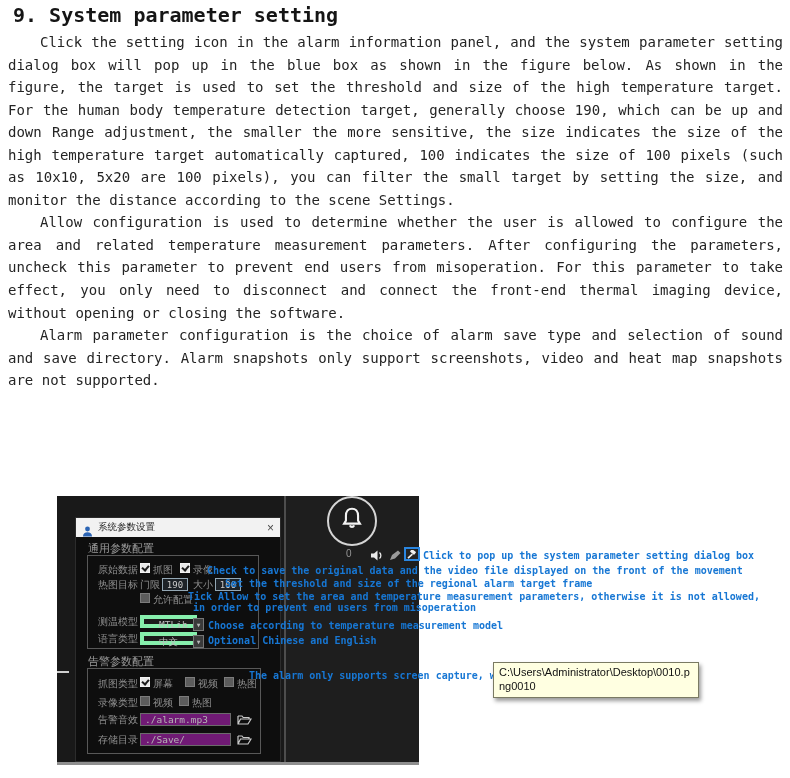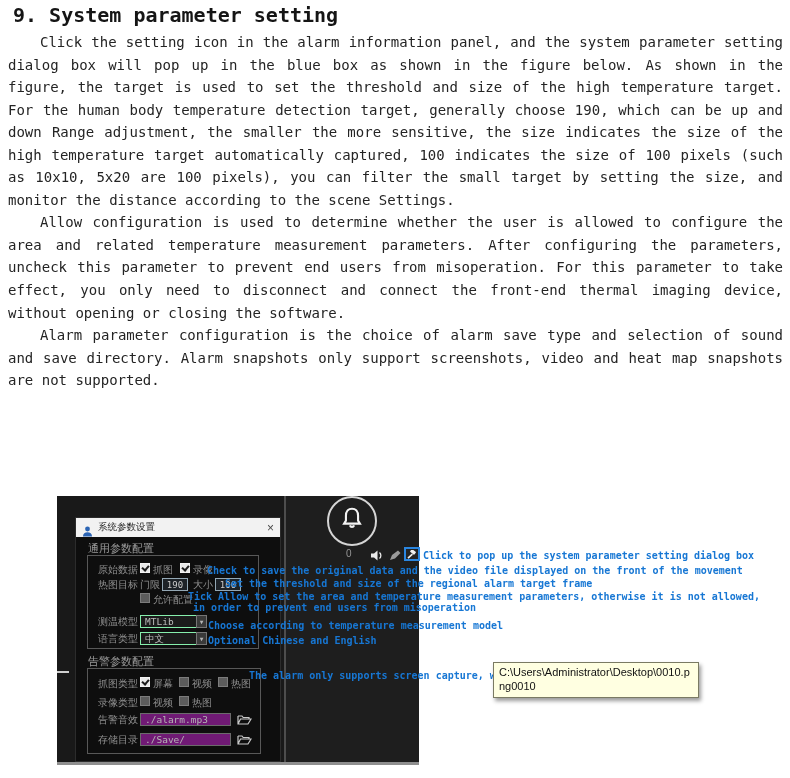--- a/index.html
+++ b/index.html
@@ -53,22 +53,22 @@
   .g2{left:11px;top:150px;width:174px;height:86px;}
   .row{position:absolute;left:0;width:100%;display:flex;align-items:flex-start;padding-left:10px;}
   .g-label{width:42px;flex:none;font-size:10px;color:#8e8e8e;white-space:nowrap;overflow:visible;}
   .cn{font-size:10px;color:#8e8e8e;white-space:nowrap;}
   .cb{width:10px;height:10px;flex:none;background:#5c5c5c;border:1px solid #7c7c7c;position:relative;margin-right:3px;}
   .cb.checked{background:#e8e8e8;border-color:#f2f2f2;}
   .cb.checked::after{content:"";position:absolute;left:1px;top:1px;width:5px;height:3px;
                      border-left:2px solid #1a1a1a;border-bottom:2px solid #1a1a1a;transform:rotate(-50deg);}
   .num-input{width:26px;height:13px;background:#1d2227;border:1px solid #93a7b4;color:#c9c9c9;
              font-size:9px;text-align:center;font-family:"DejaVu Sans Mono",monospace;padding:0;}
-  .dd{width:57px;height:13px;background:#1b1b1b;border:1px solid #86efac;color:#bdbdbd;font-size:9.5px;
-      line-height:11px;padding-left:4px;position:relative;flex:none;}
+  .dd{width:57px;height:13px;background:#1b1b1b;border:4px solid #86efac;color:#bdbdbd;font-size:9.5px;
+      line-height:11px;padding-left:15px;position:relative;flex:none;}
   .dd .arrow{position:absolute;right:-11px;top:-1px;width:11px;height:13px;border:1px solid #767676;
              background:#3a3a3a;color:#b5b5b5;font-size:6px;text-align:center;line-height:12px;}
   .path-input{width:91px;height:13px;background:#701a75;border:1px solid #6b6b6b;color:#b5b5b5;
               font-size:9.5px;padding:0 17px 0 4px;font-family:"DejaVu Sans Mono",monospace;}
   .folder-btn{width:16px;height:12px;margin-left:6px;flex:none;display:flex;align-items:center;}
 
   .r1a{top:7px;}  .r2a{top:22px;} .r3a{top:37px;} .r4a{top:59px;} .r5a{top:76px;}
   .r1b{top:8px;}  .r2b{top:27px;} .r3b{top:44px;} .r4b{top:64px;}
   .lbl-sm{width:20px;flex:none;font-size:10px;color:#8e8e8e;white-space:nowrap;margin-right:2px;}
 
@@ -181,21 +181,21 @@
         </span>
       </div>
     </div>
 
     <div class="sec-title t2">告警参数配置</div>
 
     <div class="group g2">
       <div class="row r1b">
         <span class="g-label">抓图类型</span>
         <span class="cb checked"></span>
-        <span class="cn" style="margin-right:6px;">屏幕</span>
+        <span class="cn" style="margin-right:12px;">屏幕</span>
         <span class="cb"></span>
         <span class="cn" style="margin-right:6px;">视频</span>
         <span class="cb"></span>
         <span class="cn">热图</span>
       </div>
       <div class="row r2b">
         <span class="g-label">录像类型</span>
         <span class="cb"></span>
         <span class="cn" style="margin-right:6px;">视频</span>
         <span class="cb"></span>

